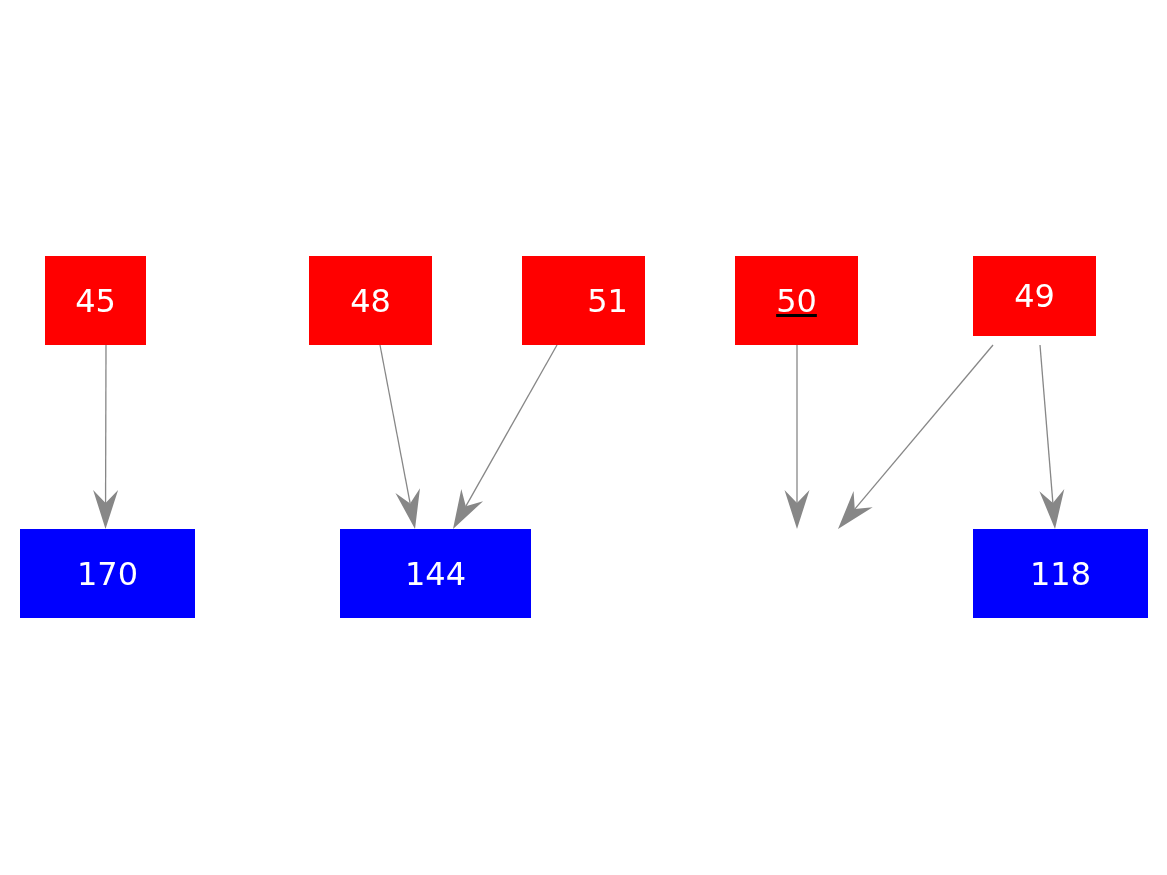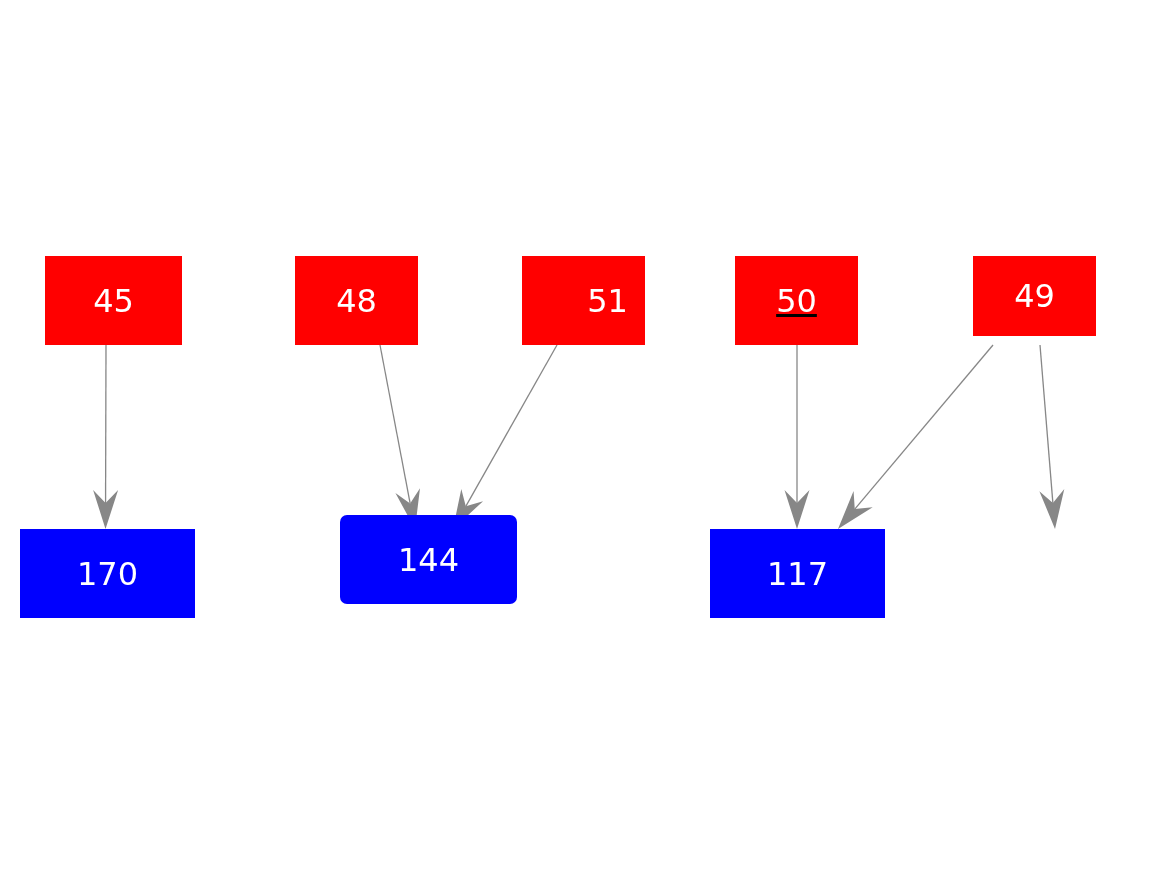--- a/index.html
+++ b/index.html
@@ -48,37 +48,37 @@
       <line x1="557" y1="345" x2="465.79348867336546" y2="506.3653661932765" stroke="#878787" stroke-width="1.3"></line>
       <polygon points="453,529 461.3081975260465,488.897333581566 465.79348867336546,506.3653661932765 483.07226849404987,501.1987649982636" fill="#878787"></polygon>
       <line x1="797" y1="345" x2="797" y2="503" stroke="#878787" stroke-width="1.3"></line>
       <polygon points="797,529 784.5,490 797,503 809.5,490" fill="#878787"></polygon>
       <line x1="993" y1="345" x2="854.7508570827285" y2="509.11511159211585" stroke="#878787" stroke-width="1.3"></line>
       <polygon points="838,529 853.5662431203023,491.1193707137851 854.7508570827285,509.11511159211585 872.6863281278831,507.2259640625625" fill="#878787"></polygon>
       <line x1="1040" y1="345" x2="1052.8874429675254" y2="503.0859670683133" stroke="#878787" stroke-width="1.3"></line>
       <polygon points="1055,529 1039.3724947725927,491.14460302192884 1052.8874429675254,503.0859670683133 1064.2898341299838,489.11329818301107" fill="#878787"></polygon>
     </svg>
 
-  <div class="node" style="left: 45px; top: 256px; width: 137px; height: 89px; background: rgb(255, 0, 0); justify-content: center;">
+  <div class="node" style="left: 45px; top: 256px; width: 101px; height: 89px; background: rgb(255, 0, 0); justify-content: center;">
     <span class="node-label">45</span>
   </div>
-  <div class="node" style="left: 295px; top: 256px; width: 123px; height: 89px; background: rgb(255, 0, 0);">
+  <div class="node" style="left: 309px; top: 256px; width: 123px; height: 89px; background: rgb(255, 0, 0);">
     <span class="node-label">48</span>
   </div>
   <div class="node" style="left: 522px; top: 256px; width: 123px; height: 89px; background: rgb(255, 0, 0); padding-left: 48px;">
     <span class="node-label">51</span>
   </div>
   <div class="node" style="left: 735px; top: 256px; width: 123px; height: 89px; background: rgb(255, 0, 0); text-decoration: underline;">
     <span class="node-label">50</span>
   </div>
   <div class="node" style="left: 973px; top: 256px; width: 123px; height: 80px; background: rgb(255, 0, 0);">
     <span class="node-label">49</span>
   </div>
   <div class="node" style="left: 20px; top: 529px; width: 175px; height: 89px; background: rgb(0, 0, 255); align-items: center;">
     <span class="node-label">170</span>
   </div>
-  <div class="node" style="left: 340px; top: 515px; width: 177px; height: 89px; background: rgb(0, 0, 255); border-radius: 7px;">
+  <div class="node" style="left: 340px; top: 529px; width: 191px; height: 89px; background: rgb(0, 0, 255);">
     <span class="node-label">144</span>
   </div>
-  <div class="node" style="left: 710px; top: 529px; width: 175px; height: 89px; background: rgb(0, 0, 255);">
-    <span class="node-label">117</span>
+  <div class="node" style="left: 973px; top: 529px; width: 175px; height: 89px; background: rgb(0, 0, 255);">
+    <span class="node-label">118</span>
   </div>
 </div>
 
 </body></html>

